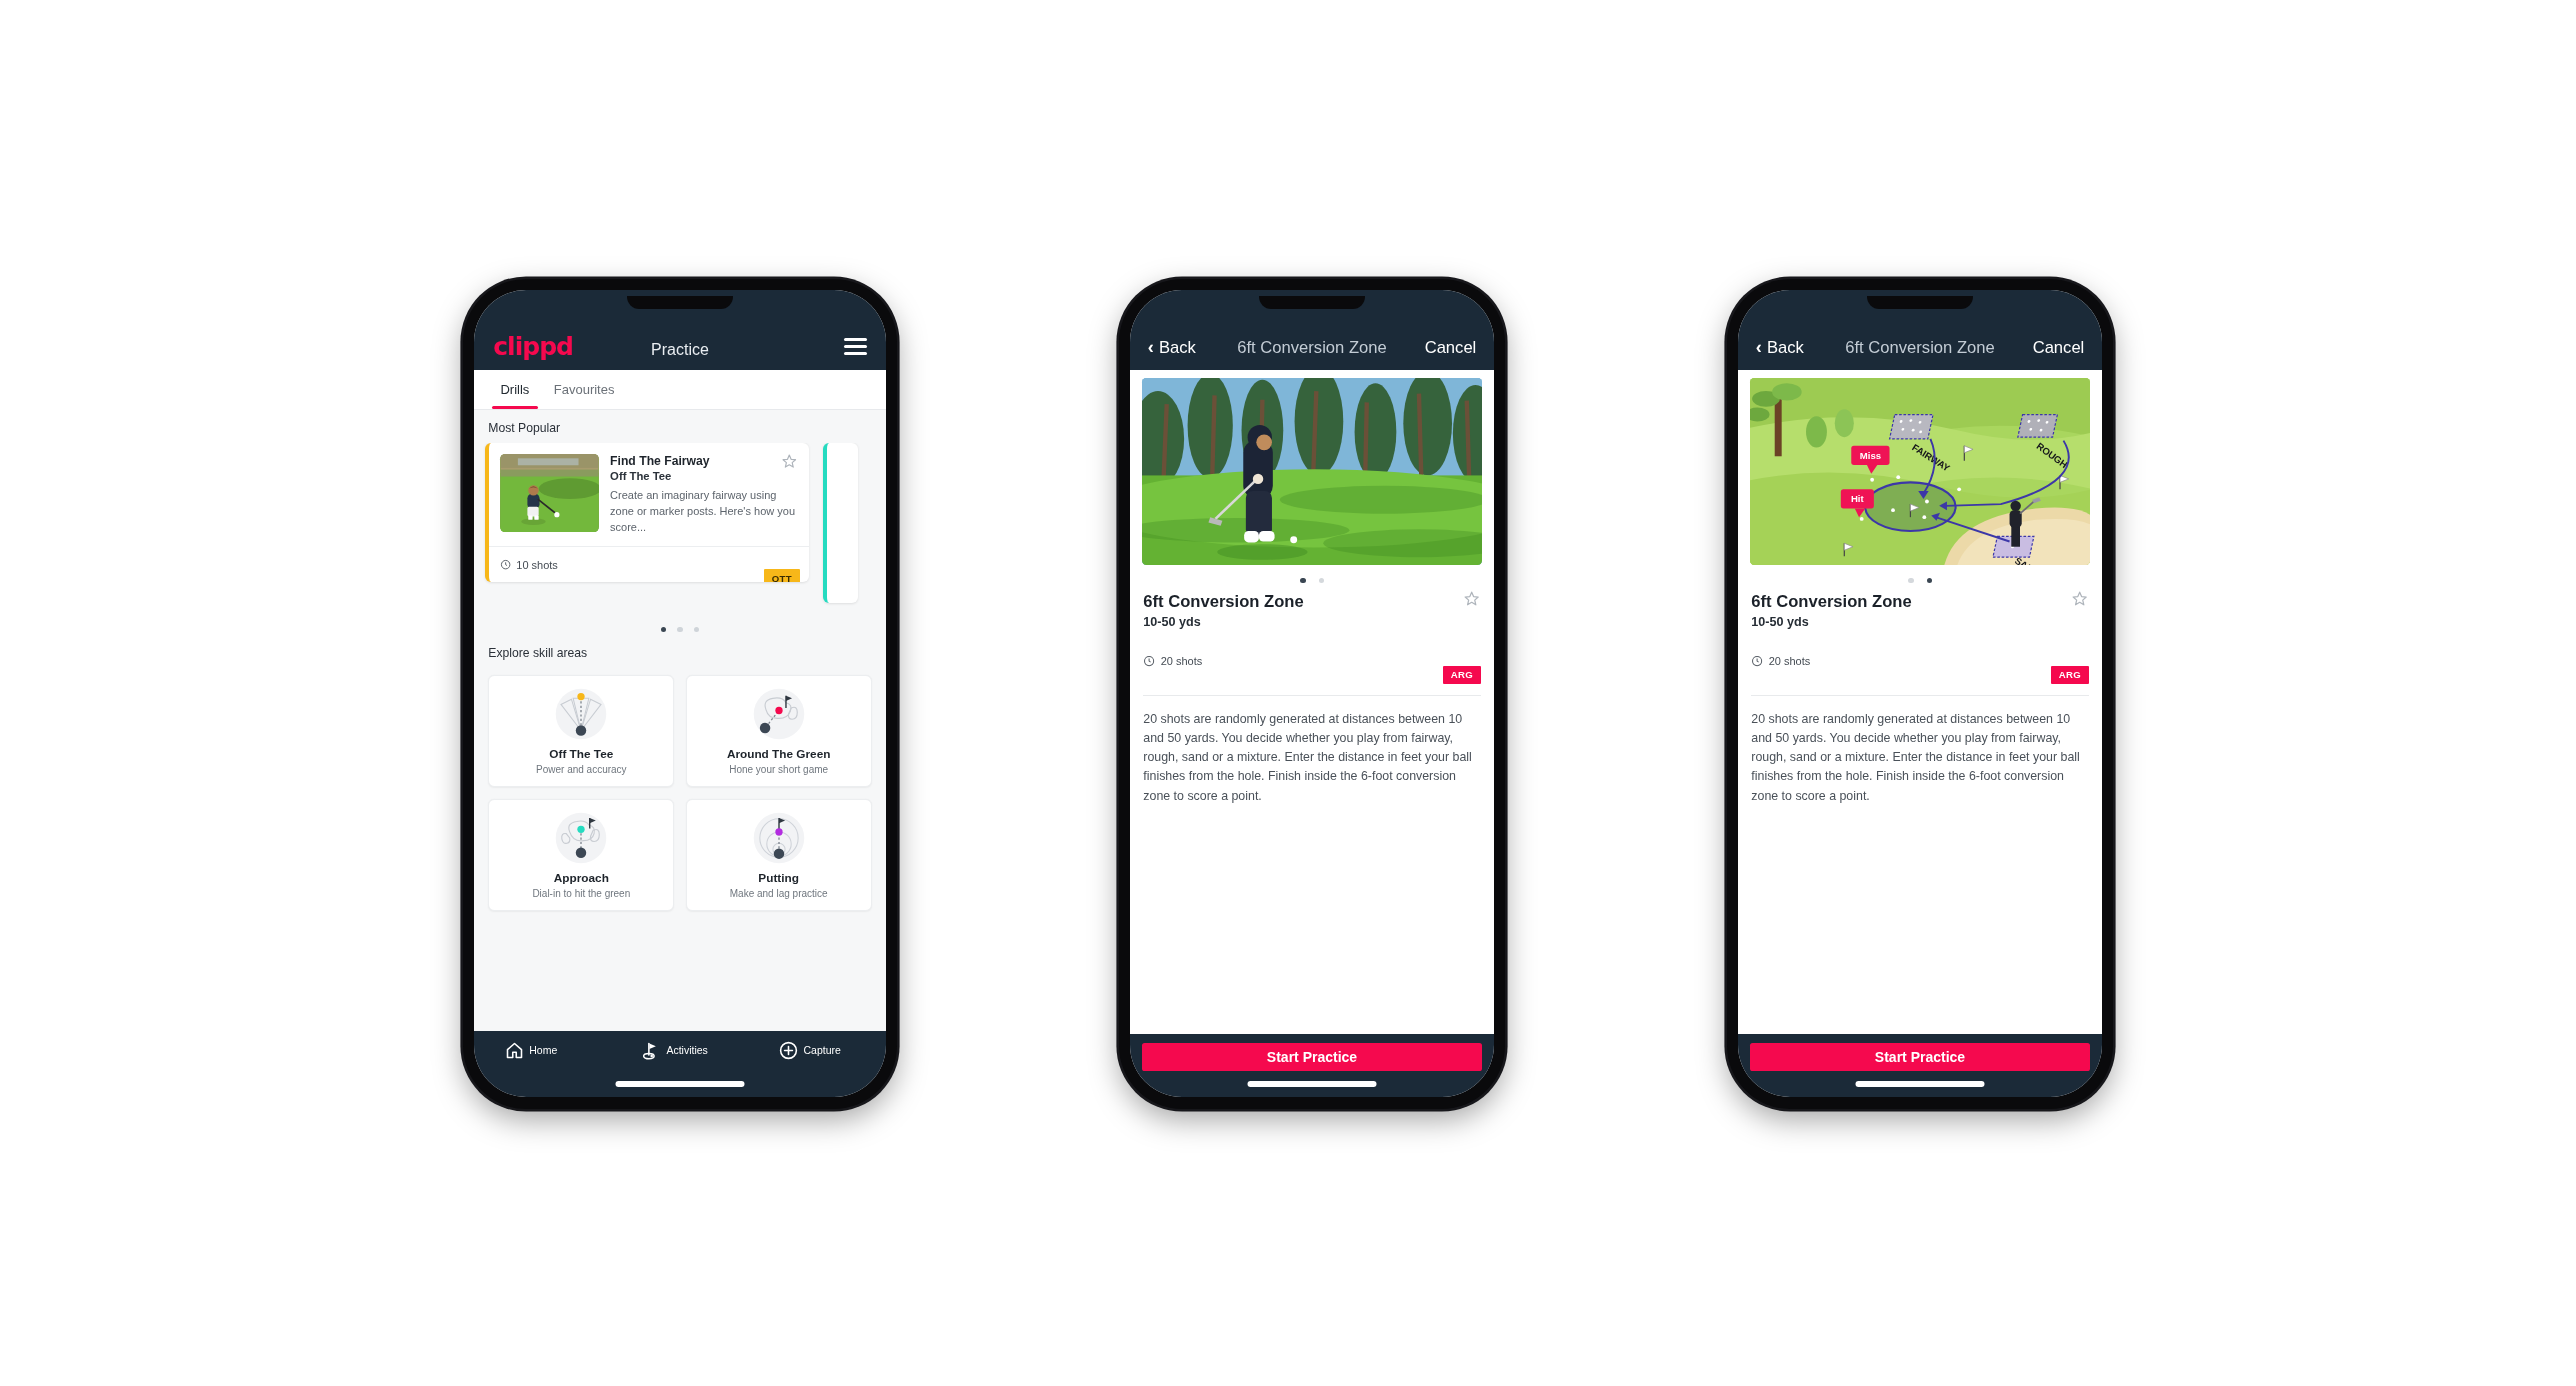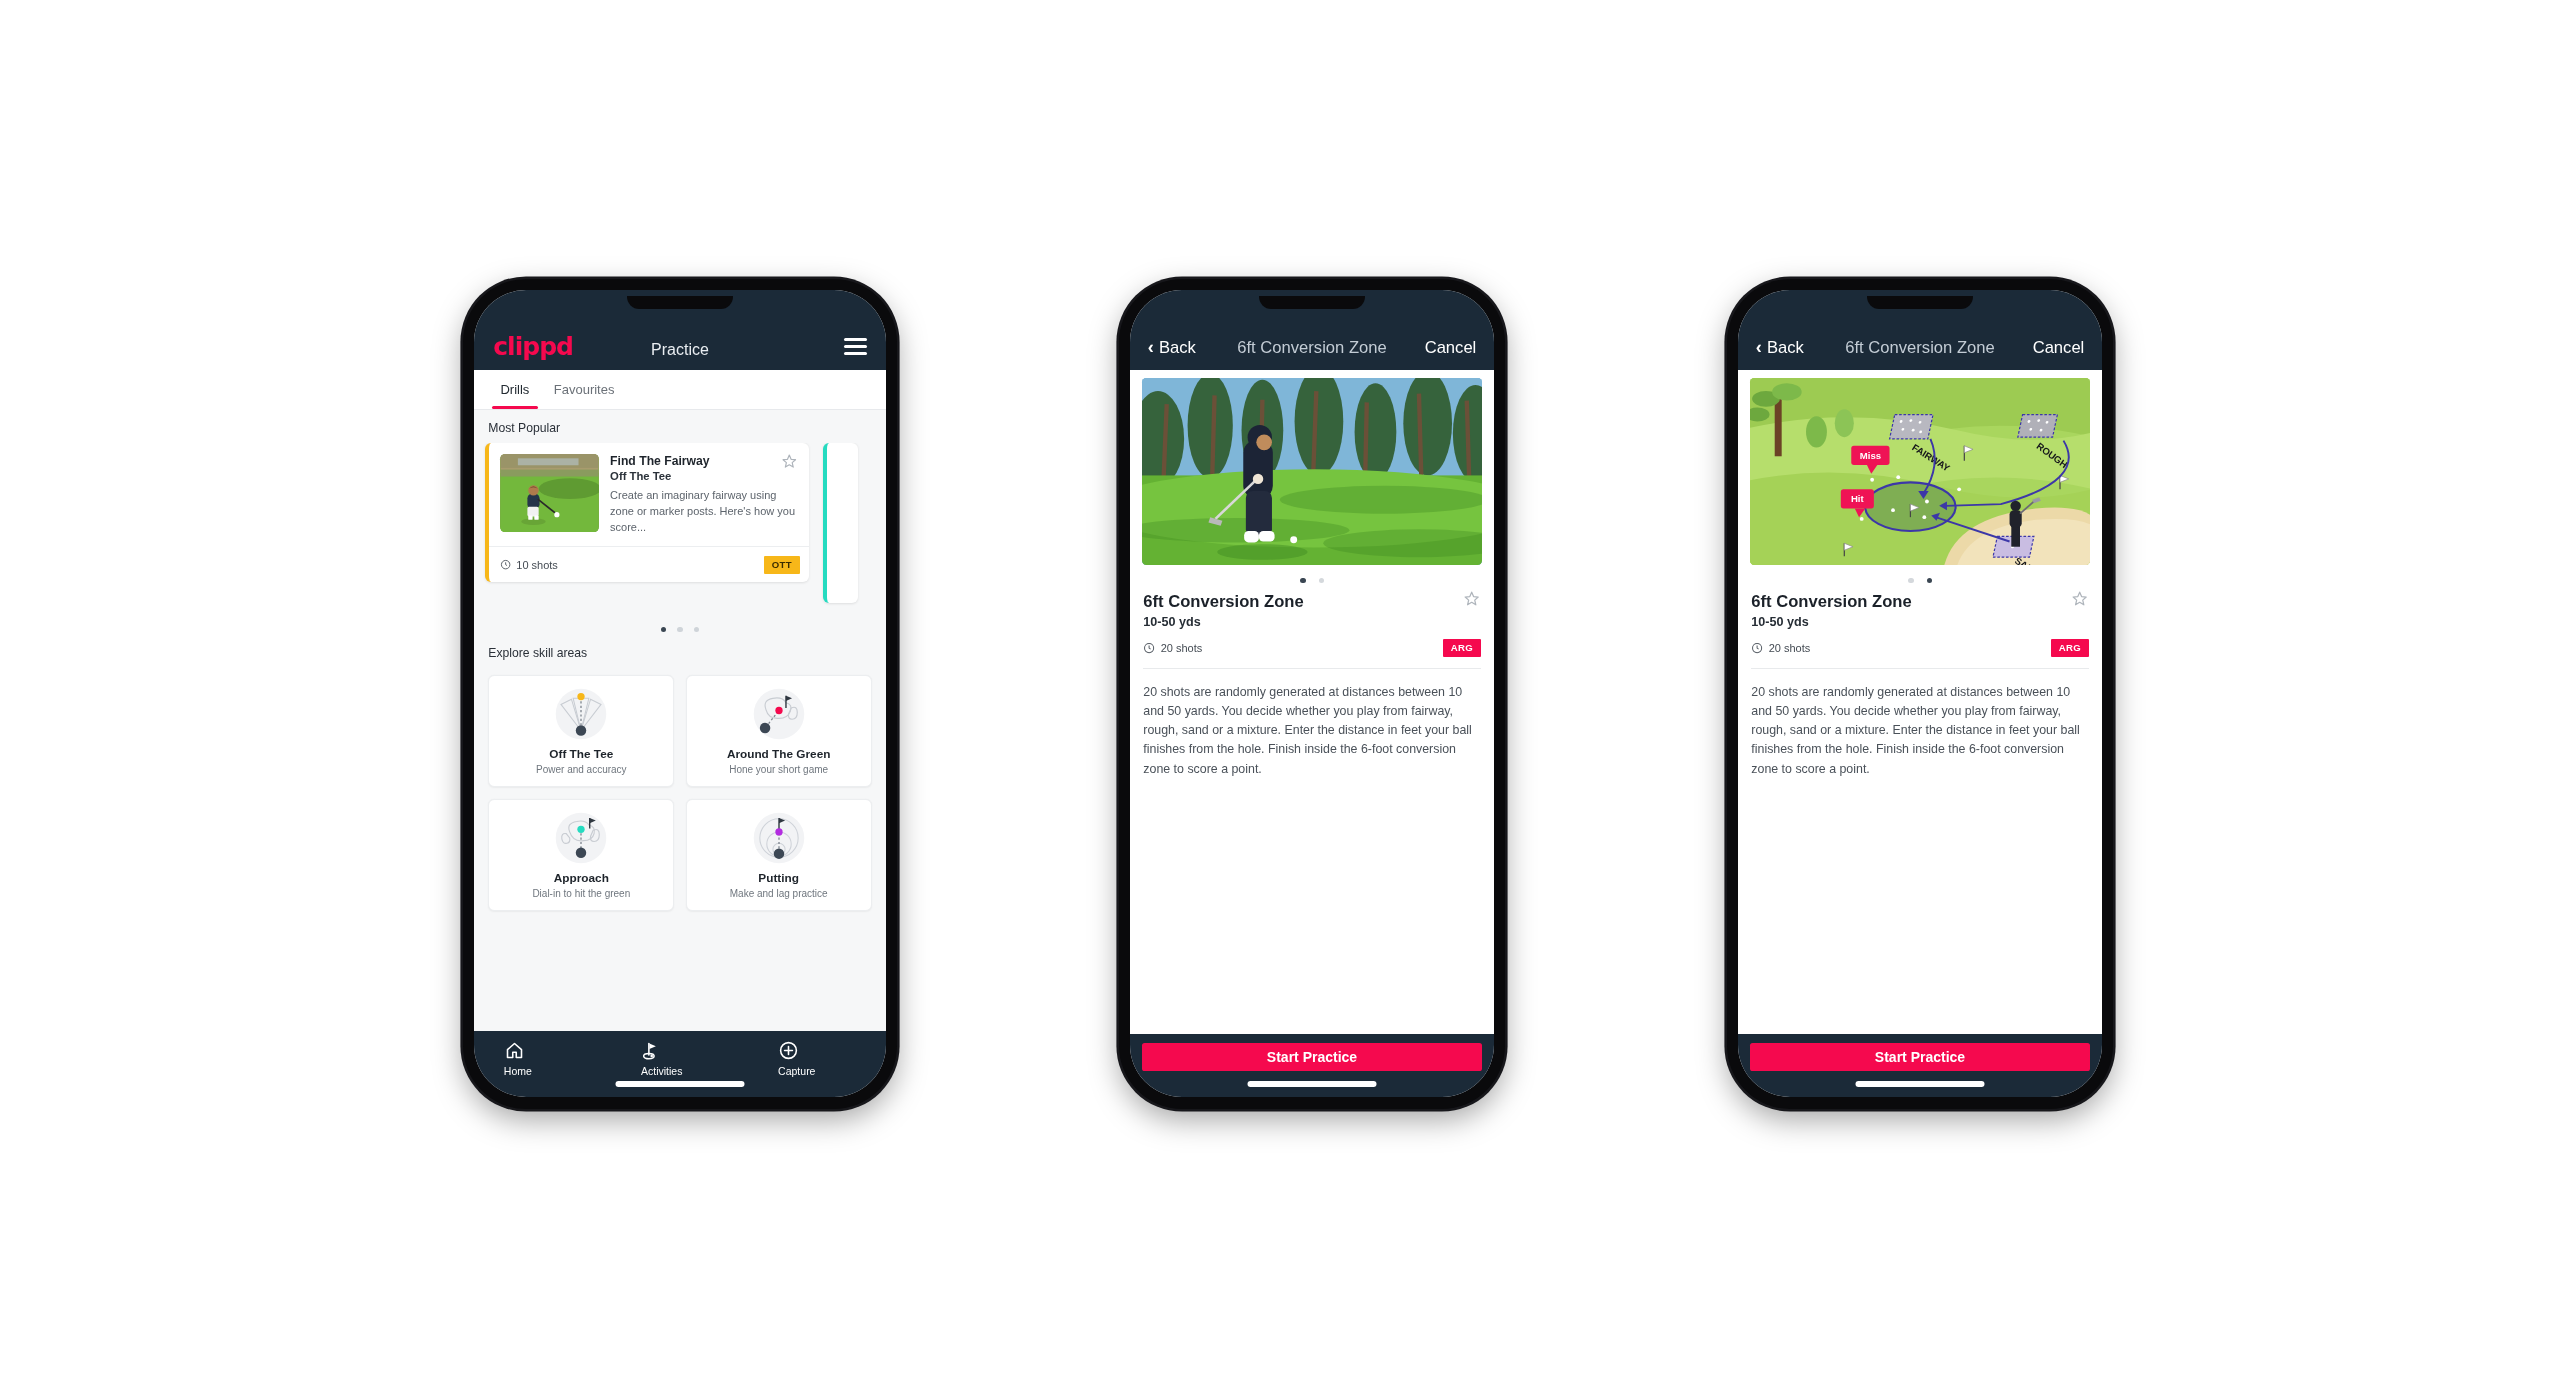--- a/index.html
+++ b/index.html
@@ -182,21 +182,21 @@
   }
   .card-foot {
     border-top: 0.9px solid #eceef0;
     height: 36px;
     display: flex; align-items: center; justify-content: space-between;
     padding: 0 9.6px 0 10.5px;
   }
   .shots { display:flex; align-items:center; gap:5.2px; font-size:11px; color:#444b53; }
   .badge {
     font-size: 9.6px; font-weight: 700; color: #ffffff;
-    border-radius: 1px; padding: 3.5px 7.8px; letter-spacing: 0.3px;
+    border-radius: 1px; padding: 3.5px 7.8px; letter-spacing: 0.3px; margin-top: 27px;
   }
   .badge.ott { background: #f7b719; color:#3a2c00; }
   .badge.arg { background: #f5094e; }
 
   .dots { display:flex; justify-content:center; gap:11.3px; padding: 13px 0 2.6px 0; }
   .dot { width: 5.2px; height: 5.2px; border-radius: 50%; background: #cfd4d9; }
   .dot.on { background: #3a4652; }
 
   
   .grid {
@@ -214,21 +214,21 @@
   .tile-ill { height: 56px; display:flex; align-items:center; justify-content:center; }
   .tile-h { font-size: 11.8px; font-weight: 700; color: #1e242b; margin-top: 5.2px; }
   .tile-s { font-size: 10px; color: #6f767e; margin-top: 2.6px; }
 
   
   .botnav {
     flex: none; height: 66px; background: #1b2a38;
     display: flex; align-items: flex-start; justify-content: space-around;
     padding-top: 8.7px;
   }
-  .bnitem { display:flex; flex-direction:column; gap:4.4px; width: 78px; cursor:pointer; }
+  .bnitem { display:flex; flex-direction:row; align-items:center; gap:4.4px; width: 78px; cursor:pointer; }
   .bnlabel { font-size: 10.5px; color: #ffffff; }
 
   
   .detail-body { flex: 1 1 auto; background: #ffffff; display:flex; flex-direction:column; overflow:hidden; }
   .hero {
     margin: 8.7px 11.3px 0 11.3px;
     height: 187px; border-radius: 4.4px; overflow: hidden; position: relative;
     background: #6ea4c8;
   }
   .hero2 { background: #a8d06a; }

